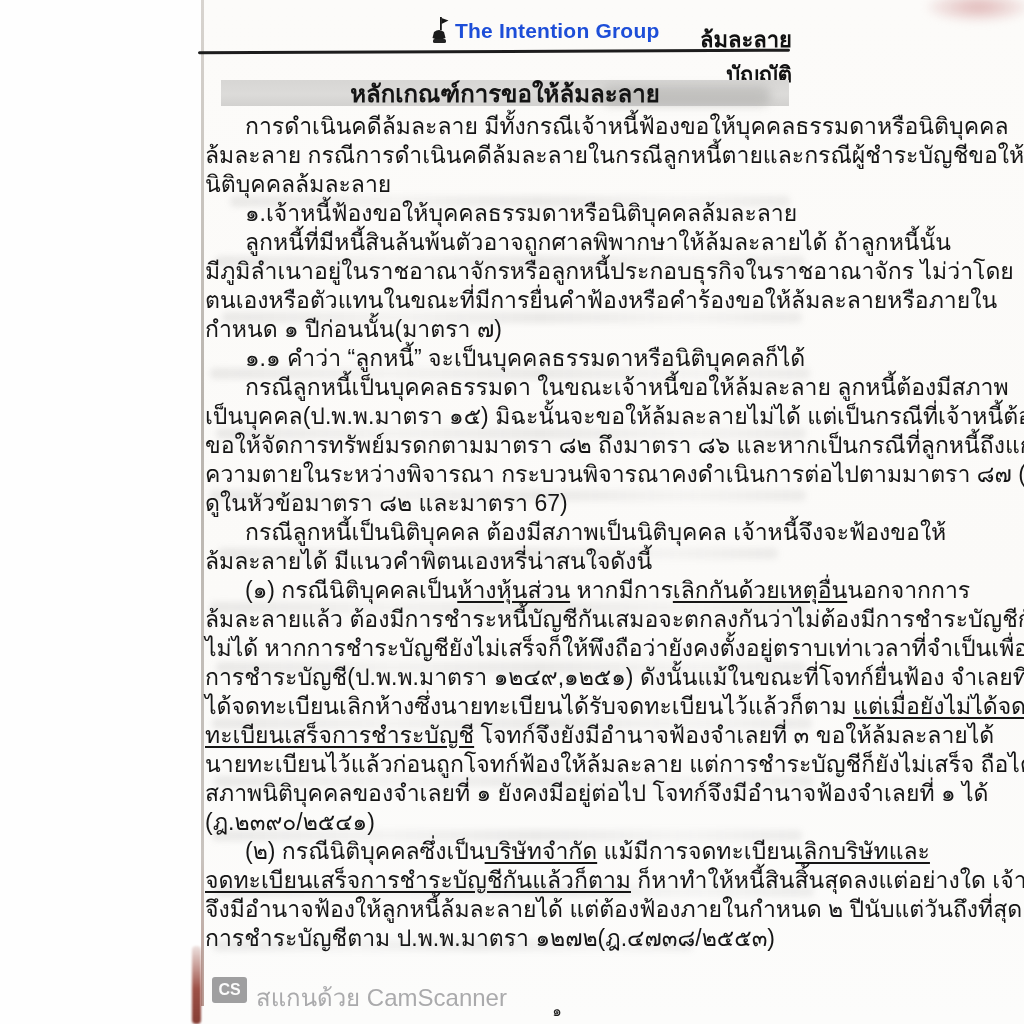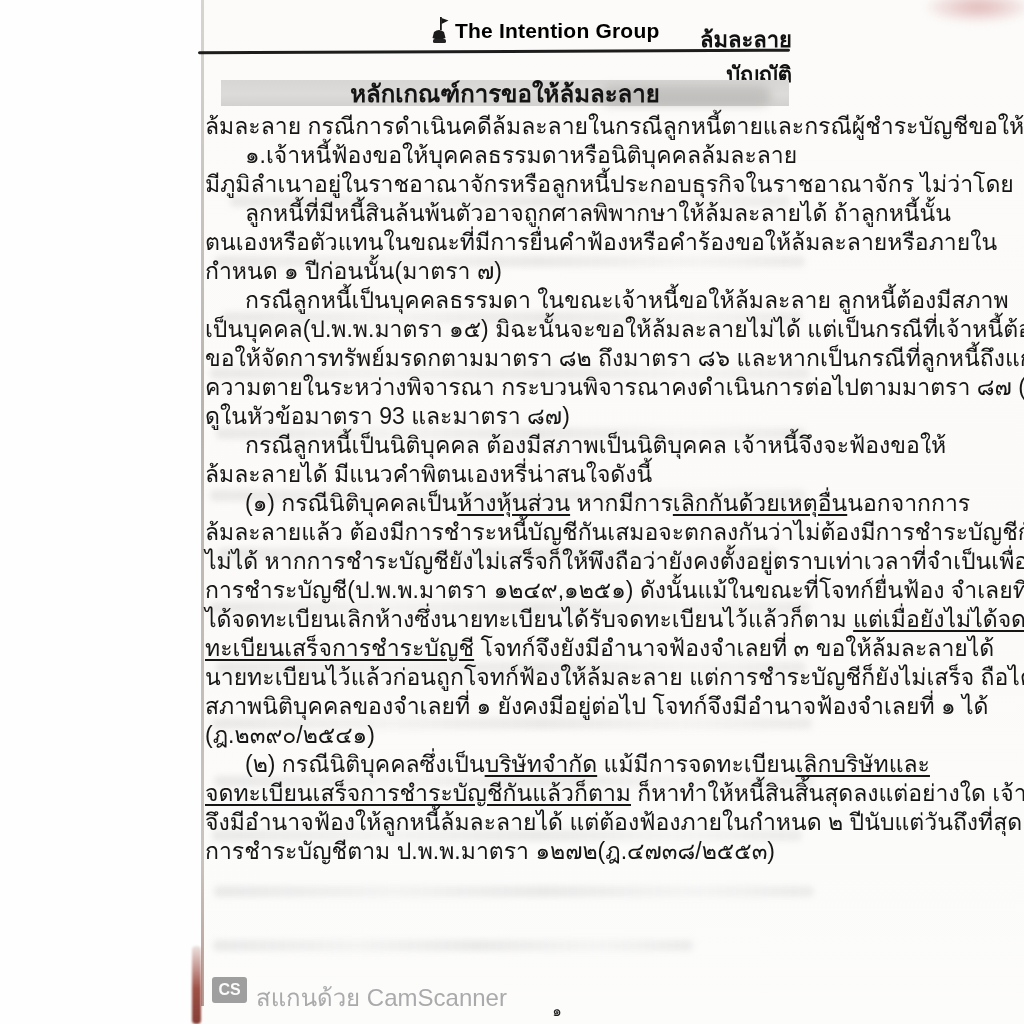--- a/index.html
+++ b/index.html
@@ -11,21 +11,21 @@
          background:linear-gradient(180deg,#d8d4cf,#b9b4ae 40%,#c9c4bf 85%,#b89a92);}
   .pink-smudge{position:absolute;left:926px;top:-8px;width:104px;height:30px;border-radius:50%;
          background:radial-gradient(ellipse at center,rgba(214,160,160,.75),rgba(230,200,200,.35) 60%,transparent 75%);
          filter:blur(4px);}
   .red-streak{position:absolute;left:192px;top:946px;width:9px;height:78px;border-radius:4px;
          background:linear-gradient(180deg,rgba(150,70,55,.15),rgba(140,50,38,.85) 55%,rgba(120,40,30,.9));
          filter:blur(1px);}
 
   
   .brand{position:absolute;left:428px;top:16px;display:flex;align-items:center;gap:5px;}
-  .brand-text{font-size:21px;font-weight:600;color:#000000;letter-spacing:.2px;}
+  .brand-text{font-size:21px;font-weight:600;color:#1d4ed8;letter-spacing:.2px;}
   .head-right{position:absolute;left:664px;top:22px;width:128px;text-align:right;
          font-size:22px;font-weight:bold;color:#111;}
   .header-rule{position:absolute;left:198px;top:50px;width:592px;height:3px;background:#1d1d1d;
          transform:rotate(-.25deg);border-radius:2px;}
 
   
   .title-bar{position:absolute;left:221px;top:80px;width:568px;height:26px;
          background:linear-gradient(180deg,#d7d6d4,#dcdbd9 55%,#d2d1cf);
          display:flex;align-items:center;justify-content:center;}
   .title-bar .smudge{position:absolute;right:18px;top:6px;width:170px;height:20px;
@@ -89,31 +89,34 @@
   </div>
   <div class="head-right">ล้มละลายบัญญัติ</div>
   <div class="header-rule"></div>
 
   <div class="title-bar">
     <span class="smudge"></span>
     <span class="title-text">หลักเกณฑ์การขอให้ล้มละลาย</span>
   </div>
 
   <div class="body-text">
+      <div class="line indent"><span>การดำเนินคดีล้มละลาย มีทั้งกรณีเจ้าหนี้ฟ้องขอให้บุคคลธรรมดาหรือนิติบุคคล</span></div>
       <div class="line"><span>ล้มละลาย กรณีการดำเนินคดีล้มละลายในกรณีลูกหนี้ตายและกรณีผู้ชำระบัญชีขอให้</span></div>
+      <div class="line"><span>นิติบุคคลล้มละลาย</span></div>
       <div class="line indent bold"><span>๑.เจ้าหนี้ฟ้องขอให้บุคคลธรรมดาหรือนิติบุคคลล้มละลาย</span></div>
+      <div class="line indent bold"><span>ลูกหนี้ที่มีหนี้สินล้นพ้นตัวอาจถูกศาลพิพากษาให้ล้มละลายได้ ถ้าลูกหนี้นั้น</span></div>
       <div class="line bold"><span>มีภูมิลำเนาอยู่ในราชอาณาจักรหรือลูกหนี้ประกอบธุรกิจในราชอาณาจักร ไม่ว่าโดย</span></div>
-      <div class="line indent bold"><span>ลูกหนี้ที่มีหนี้สินล้นพ้นตัวอาจถูกศาลพิพากษาให้ล้มละลายได้ ถ้าลูกหนี้นั้น</span></div>
       <div class="line bold"><span>ตนเองหรือตัวแทนในขณะที่มีการยื่นคำฟ้องหรือคำร้องขอให้ล้มละลายหรือภายใน</span></div>
       <div class="line bold"><span>กำหนด ๑ ปีก่อนนั้น(มาตรา ๗)</span></div>
+      <div class="line indent bold"><span>๑.๑ คำว่า “ลูกหนี้” จะเป็นบุคคลธรรมดาหรือนิติบุคคลก็ได้</span></div>
       <div class="line indent"><span class="bold">กรณีลูกหนี้เป็นบุคคลธรรมดา</span><span> ในขณะเจ้าหนี้ขอให้ล้มละลาย ลูกหนี้ต้องมีสภาพ</span></div>
       <div class="line"><span>เป็นบุคคล(ป.พ.พ.มาตรา ๑๕) มิฉะนั้นจะขอให้ล้มละลายไม่ได้ แต่เป็นกรณีที่เจ้าหนี้ต้อง</span></div>
       <div class="line"><span>ขอให้จัดการทรัพย์มรดกตามมาตรา ๘๒ ถึงมาตรา ๘๖ และหากเป็นกรณีที่ลูกหนี้ถึงแก่</span></div>
       <div class="line"><span>ความตายในระหว่างพิจารณา กระบวนพิจารณาคงดำเนินการต่อไปตามมาตรา ๘๗ (โปรด</span></div>
-      <div class="line bold"><span>ดูในหัวข้อมาตรา 93 และมาตรา ๘๗)</span></div>
+      <div class="line bold"><span>ดูในหัวข้อมาตรา ๘๒ และมาตรา 67)</span></div>
       <div class="line indent"><span class="bold">กรณีลูกหนี้เป็นนิติบุคคล</span><span> ต้องมีสภาพเป็นนิติบุคคล เจ้าหนี้จึงจะฟ้องขอให้</span></div>
       <div class="line"><span>ล้มละลายได้ มีแนวคำพิตนเองหรี่น่าสนใจดังนี้</span></div>
       <div class="line indent"><span>(๑) กรณีนิติบุคคลเป็น</span><span class="u">ห้างหุ้นส่วน</span><span> หากมีการ</span><span class="u">เลิกกันด้วยเหตุอื่น</span><span>นอกจากการ</span></div>
       <div class="line"><span>ล้มละลายแล้ว ต้องมีการชำระหนี้บัญชีกันเสมอจะตกลงกันว่าไม่ต้องมีการชำระบัญชีกัน</span></div>
       <div class="line"><span>ไม่ได้ หากการชำระบัญชียังไม่เสร็จก็ให้พึงถือว่ายังคงตั้งอยู่ตราบเท่าเวลาที่จำเป็นเพื่อ</span></div>
       <div class="line"><span>การชำระบัญชี(ป.พ.พ.มาตรา ๑๒๔๙,๑๒๕๑) ดังนั้นแม้ในขณะที่โจทก์ยื่นฟ้อง จำเลยที่ ๓</span></div>
       <div class="line"><span>ได้จดทะเบียนเลิกห้างซึ่งนายทะเบียนได้รับจดทะเบียนไว้แล้วก็ตาม </span><span class="u">แต่เมื่อยังไม่ได้จด</span></div>
       <div class="line"><span class="u">ทะเบียนเสร็จการชำระบัญชี</span><span> โจทก์จึงยังมีอำนาจฟ้องจำเลยที่ ๓ ขอให้ล้มละลายได้</span></div>
       <div class="line"><span>นายทะเบียนไว้แล้วก่อนถูกโจทก์ฟ้องให้ล้มละลาย แต่การชำระบัญชีก็ยังไม่เสร็จ ถือได้ว่า</span></div>
       <div class="line"><span>สภาพนิติบุคคลของจำเลยที่ ๑ ยังคงมีอยู่ต่อไป โจทก์จึงมีอำนาจฟ้องจำเลยที่ ๑ ได้</span></div>

